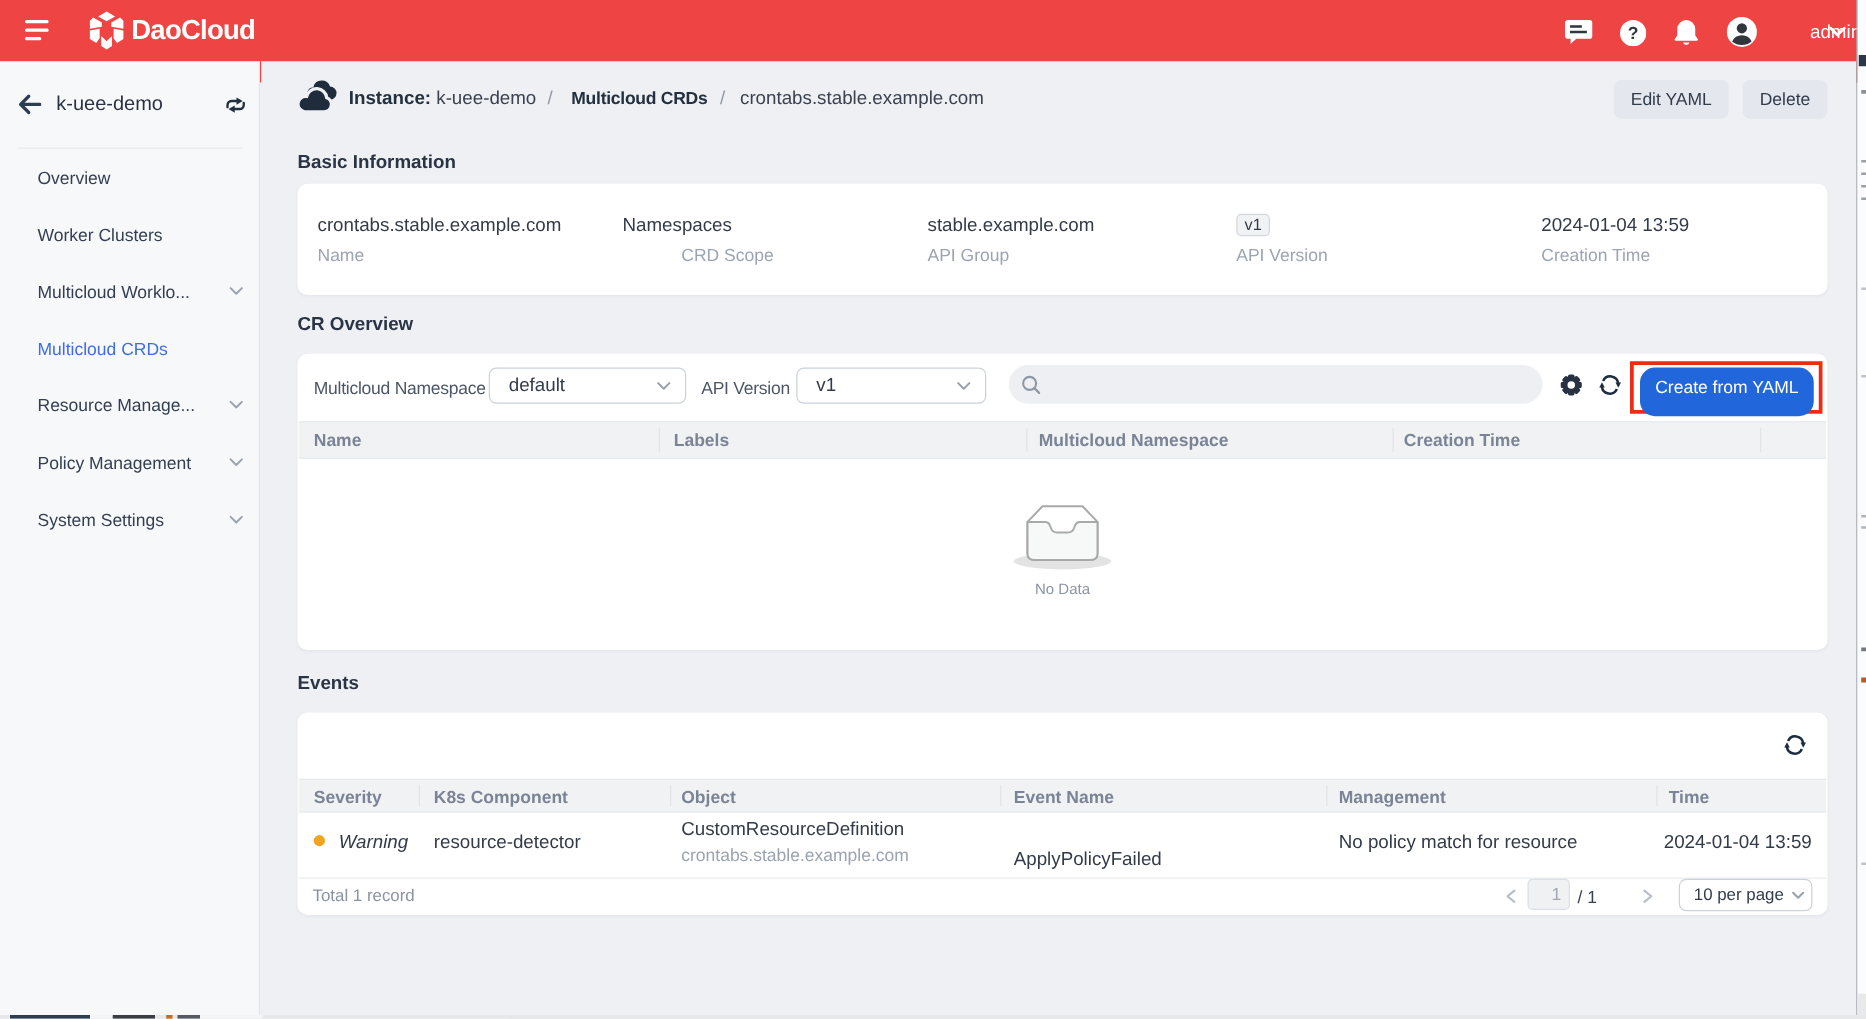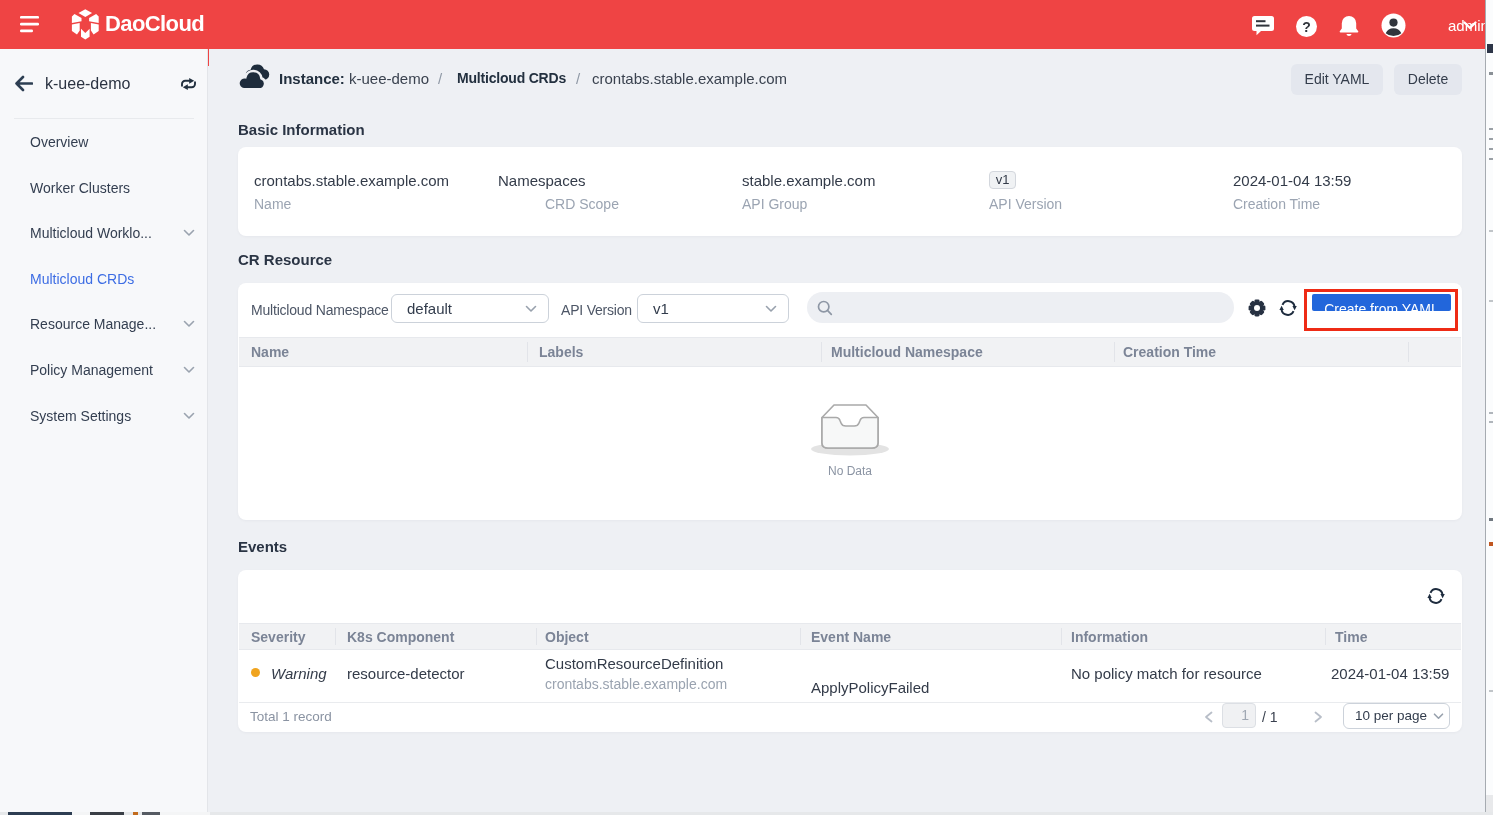--- a/index.html
+++ b/index.html
@@ -144,21 +144,21 @@
 <div class="lab" style="left:254px; top:196px;">Name</div>
 <div class="val" style="left:498px; top:172px;">Namespaces</div>
 <div class="lab" style="left:498px; top:196px;margin-left:47px;">CRD Scope</div>
 <div class="val" style="left:742px; top:172px;">stable.example.com</div>
 <div class="lab" style="left:742px; top:196px;">API Group</div>
 <div class="abs" style="left:989px; top:171px; width:27px; height:18px; background:#f0f2f4; border:1px solid #d3d7dd; border-radius:4px; font-size:13px; color:#333b49; text-align:center; line-height:16px;">v1</div>
 <div class="lab" style="left:989px; top:196px;">API Version</div>
 <div class="val" style="left:1233px; top:172px;">2024-01-04 13:59</div>
 <div class="lab" style="left:1233px; top:196px;">Creation Time</div>
 
-<h3 class="sect" style="left:238px; top:251px;">CR Resource</h3>
+<h3 class="sect" style="left:238px; top:251px;">CR Overview</h3>
 <div class="card" style="left:238px; top:283px; height:237px;"></div>
 <div class="abs" style="left:251px; top:302px; font-size:14px; letter-spacing:-0.2px; color:#4d5666;">Multicloud Namespace</div>
 <div class="sel" style="left:391px; top:294px; width:158px; height:29px; line-height:27px; padding-left:15px;">default</div>
 <svg class="abs" style="left:525px; top:305px;" width="12" height="8" viewBox="0 0 12 8">
     <polyline points="1.5,1.5 6,6 10.5,1.5" fill="none" stroke="#98a1ad" stroke-width="1.6" stroke-linecap="round" stroke-linejoin="round"></polyline>
   </svg>
 <div class="abs" style="left:561px; top:302px; font-size:14px; letter-spacing:-0.2px; color:#4d5666;">API Version</div>
 <div class="sel" style="left:637px; top:294px; width:152px; height:29px; line-height:27px; padding-left:15px;">v1</div>
 <svg class="abs" style="left:765px; top:305px;" width="12" height="8" viewBox="0 0 12 8">
     <polyline points="1.5,1.5 6,6 10.5,1.5" fill="none" stroke="#98a1ad" stroke-width="1.6" stroke-linecap="round" stroke-linejoin="round"></polyline>
@@ -181,21 +181,21 @@
 </svg>
 
 <svg class="abs" style="left:1279px; top:299px;" width="18" height="18" viewBox="0 0 18 18">
   <path d="M3.5 5.8 A6.3 6.3 0 0 1 15.5 7.6" fill="none" stroke="#1e2c3e" stroke-width="2"></path>
   <polygon points="13.4,7.0 17.8,7.0 15.6,11.2" fill="#1e2c3e"></polygon>
   <path d="M14.5 12.2 A6.3 6.3 0 0 1 2.5 10.4" fill="none" stroke="#1e2c3e" stroke-width="2"></path>
   <polygon points="0.4,11.0 4.8,11.0 2.6,6.8" fill="#1e2c3e"></polygon>
 </svg>
 
 <div class="abs" style="left:1304px; top:289px; width:154px; height:42px; border:3.5px solid #ee2b15;"></div>
-<div class="abs" style="left:1312px; top:294px; width:139px; height:17px; background:#2266db; border-radius:2px; color:#fff; font-size:14px; text-align:center; line-height:31px;">Create from YAML</div>
+<div class="abs" style="left:1312px; top:294px; width:139px; height:39px; background:#2266db; border-radius:12px; color:#fff; font-size:14px; text-align:center; line-height:31px;">Create from YAML</div>
 
 <div class="thead" style="left:239px; top:337px; width:1222px; height:30px;">
   <div class="th" style="left:12px;">Name</div>
   <div class="th" style="left:300px;">Labels</div>
   <div class="th" style="left:592px;">Multicloud Namespace</div>
   <div class="th" style="left:884px;">Creation Time</div>
   <div class="vsep" style="left:288px;"></div>
   <div class="vsep" style="left:582px;"></div>
   <div class="vsep" style="left:875px;"></div>
   <div class="vsep" style="left:1169px;"></div>
@@ -214,21 +214,21 @@
   <path d="M3.5 5.8 A6.3 6.3 0 0 1 15.5 7.6" fill="none" stroke="#1e2c3e" stroke-width="2"></path>
   <polygon points="13.4,7.0 17.8,7.0 15.6,11.2" fill="#1e2c3e"></polygon>
   <path d="M14.5 12.2 A6.3 6.3 0 0 1 2.5 10.4" fill="none" stroke="#1e2c3e" stroke-width="2"></path>
   <polygon points="0.4,11.0 4.8,11.0 2.6,6.8" fill="#1e2c3e"></polygon>
 </svg>
 <div class="thead" style="left:239px; top:623px; width:1222px; height:27px;">
   <div class="th" style="left:12px;">Severity</div>
   <div class="th" style="left:108px;">K8s Component</div>
   <div class="th" style="left:306px;">Object</div>
   <div class="th" style="left:572px;">Event Name</div>
-  <div class="th" style="left:832px;">Information</div>
+  <div class="th" style="left:832px;">Management</div>
   <div class="th" style="left:1096px;">Time</div>
   <div class="vsep" style="left:96px;"></div>
   <div class="vsep" style="left:297px;"></div>
   <div class="vsep" style="left:561px;"></div>
   <div class="vsep" style="left:822px;"></div>
   <div class="vsep" style="left:1086px;"></div>
 </div>
 
 <div class="abs" style="left:251px; top:668px; width:9px; height:9px; border-radius:50%; background:#f0a41f;"></div>
 <div class="val" style="left:271px; top:665px;font-style:italic;">Warning</div>

